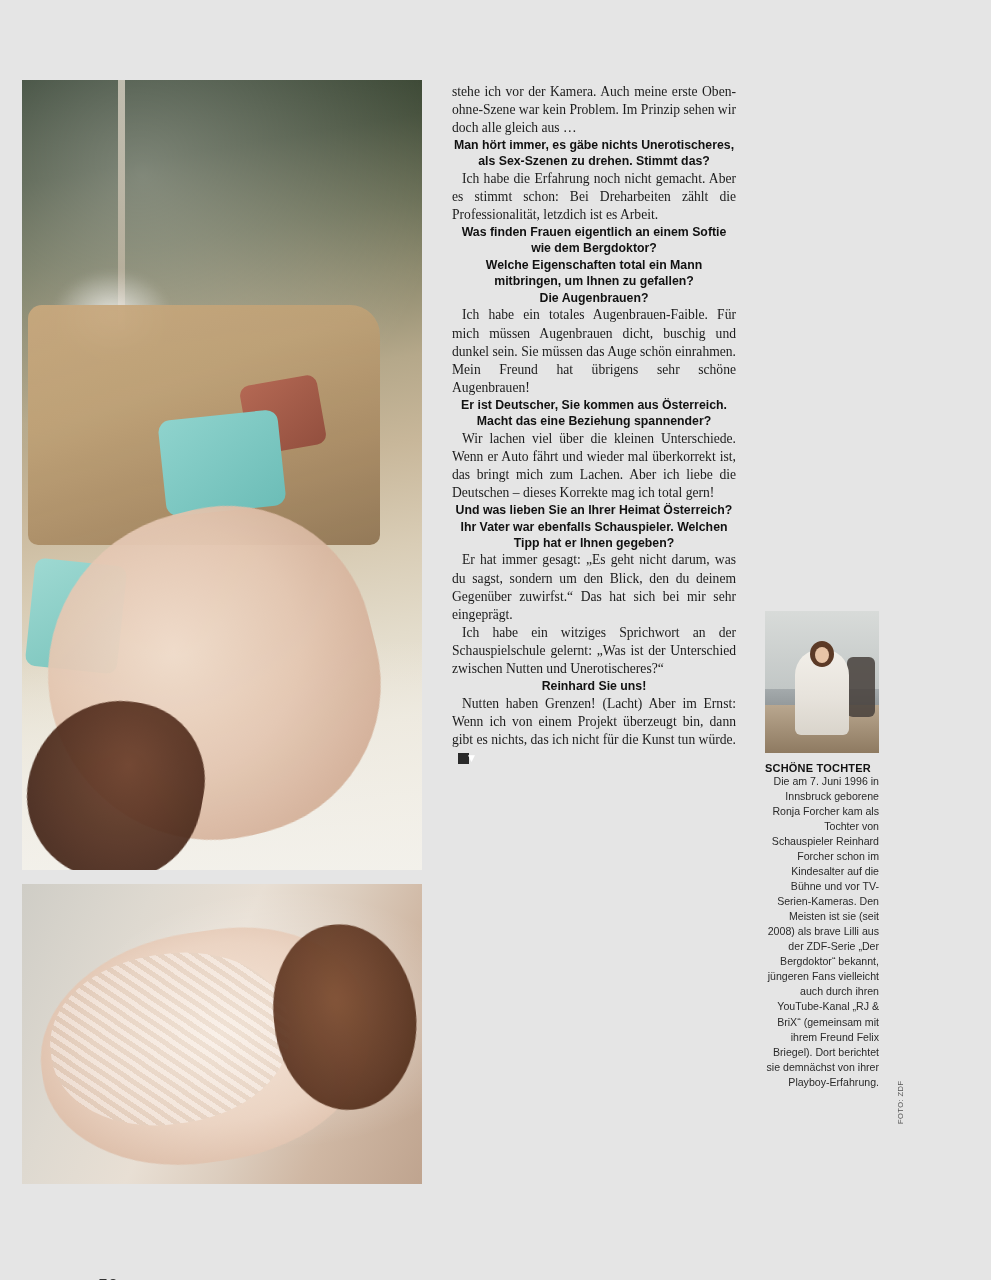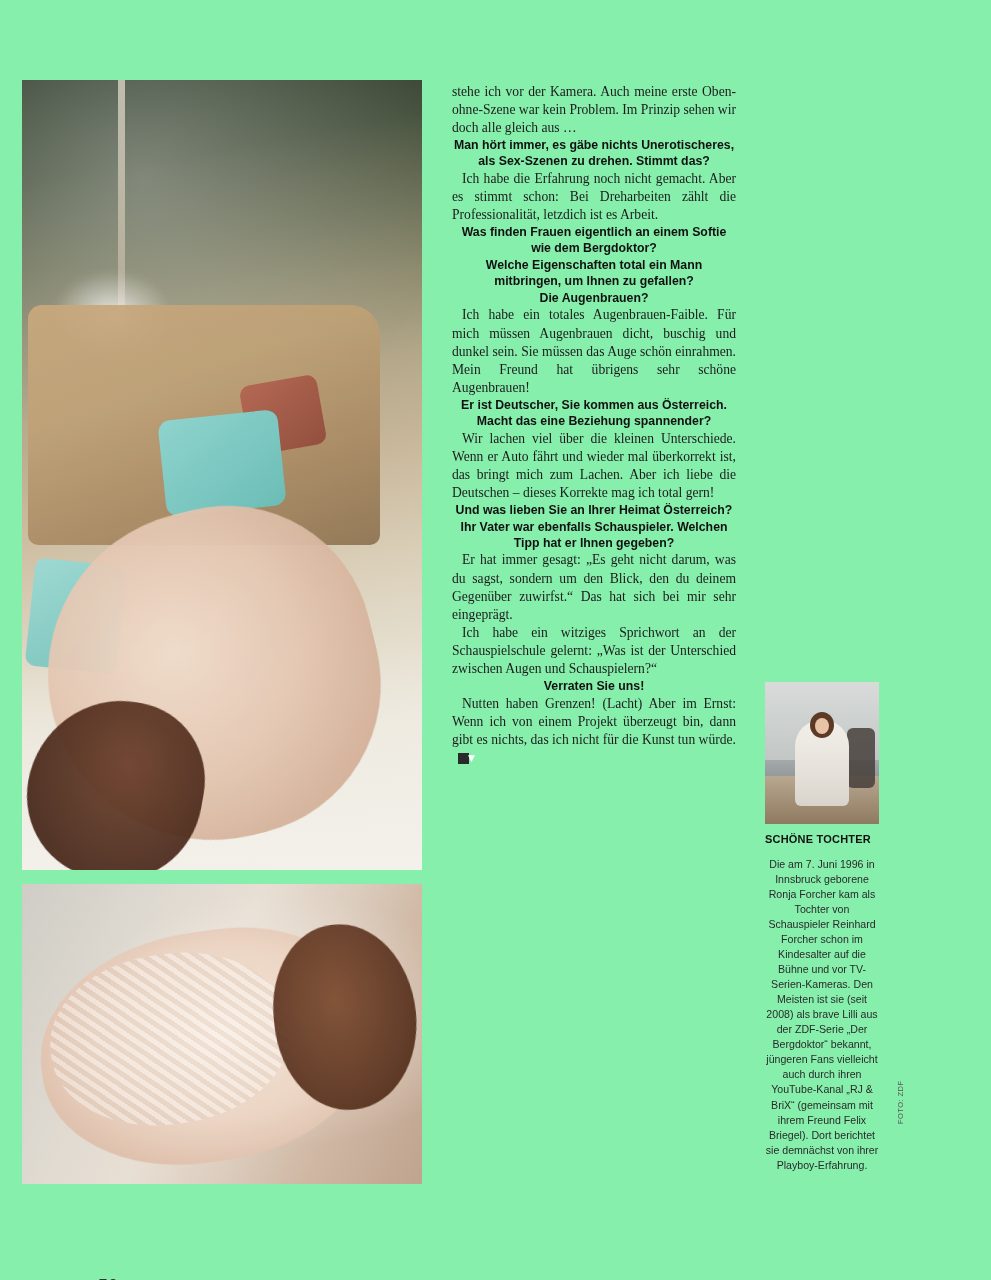--- a/index.html
+++ b/index.html
@@ -12,21 +12,21 @@
     height: 1280px;
     position: relative;
     font-family: "Liberation Serif", serif;
     color: #1a1a1a;
     overflow: hidden;
   }
 
   .page {
     position: absolute;
     inset: 0;
-    background: #86efac;
+    background: #e5e5e5;
   }
 
   
   .photo {
     position: absolute;
     overflow: hidden;
   }
   .photo-top {
     left: 22px;
     top: 80px;
@@ -196,21 +196,21 @@
     text-align: center;
     vertical-align: 1px;
     margin-left: 6px;
     font-family: "DejaVu Sans", sans-serif;
   }
 
   
   .sidebar {
     position: absolute;
     left: 765px;
-    top: 682px;
+    top: 611px;
     width: 114px;
   }
   .side-photo {
     width: 114px;
     height: 142px;
     background:
       linear-gradient(180deg, #e2e5e6 0%, #cfd5d7 18%, #b9bfc1 40%, #8f9597 70%, #6f7578 100%);
     position: relative;
     overflow: hidden;
   }
@@ -249,23 +249,23 @@
     font-weight: bold;
     font-size: 11px;
     letter-spacing: .2px;
     margin-top: 9px;
     color: #111;
   }
   .side-body {
     font-family: "Liberation Sans", sans-serif;
     font-size: 10.6px;
     line-height: 1.42;
-    margin-top: 12px;
+    margin-top: 0;
     color: #2a2a2a;
-    text-align: center;
+    text-align: right;
     hyphens: auto;
   }
 
   .photo-credit {
     position: absolute;
     left: 896px;
     top: 1124px;
     font-family: "Liberation Sans", sans-serif;
     font-size: 7.6px;
     letter-spacing: .4px;
@@ -313,22 +313,22 @@
     <p>Ich habe die Erfahrung noch nicht gemacht. Aber es stimmt schon: Bei Dreharbeiten zählt die Professionalität, letzdich ist es Arbeit.</p>
     <p class="q">Was finden Frauen eigentlich an einem Softie wie dem Bergdoktor?</p>
     <p class="q">Welche Eigenschaften total ein Mann mitbringen, um Ihnen zu gefallen?</p>
     <p class="q">Die Augenbrauen?</p>
     <p>Ich habe ein totales Augenbrauen-Faible. Für mich müssen Augenbrauen dicht, buschig und dunkel sein. Sie müssen das Auge schön einrahmen. Mein Freund hat übrigens sehr schöne Augenbrauen!</p>
     <p class="q">Er ist Deutscher, Sie kommen aus Österreich. Macht das eine Beziehung spannender?</p>
     <p>Wir lachen viel über die kleinen Unterschiede. Wenn er Auto fährt und wieder mal überkorrekt ist, das bringt mich zum Lachen. Aber ich liebe die Deutschen – dieses Korrekte mag ich total gern!</p>
     <p class="q">Und was lieben Sie an Ihrer Heimat Österreich?</p>
     <p class="q">Ihr Vater war ebenfalls Schauspieler. Welchen Tipp hat er Ihnen gegeben?</p>
     <p>Er hat immer gesagt: „Es geht nicht darum, was du sagst, sondern um den Blick, den du deinem Gegenüber zuwirfst.“ Das hat sich bei mir sehr eingeprägt.</p>
-    <p>Ich habe ein witziges Sprichwort an der Schauspielschule gelernt: „Was ist der Unterschied zwischen Augen und Schauspielern?“</p>
-    <p class="q">Verraten Sie uns!</p>
+    <p>Ich habe ein witziges Sprichwort an der Schauspielschule gelernt: „Was ist der Unterschied zwischen Nutten und Unerotischeres?“</p>
+    <p class="q">Reinhard Sie uns!</p>
     <p><span>Nutten haben Grenzen! (Lacht) Aber im Ernst: Wenn ich von einem Projekt überzeugt bin, dann gibt es nichts, das ich nicht für die Kunst tun würde.</span><span class="end-marker">▼</span></p>
   </div>
 
   <div class="sidebar">
     <div class="side-photo">
       <div class="sp-wall"></div>
       <div class="sp-desk"></div>
       <div class="sp-chair"></div>
       <div class="sp-person"></div>
       <div class="sp-head"></div>

